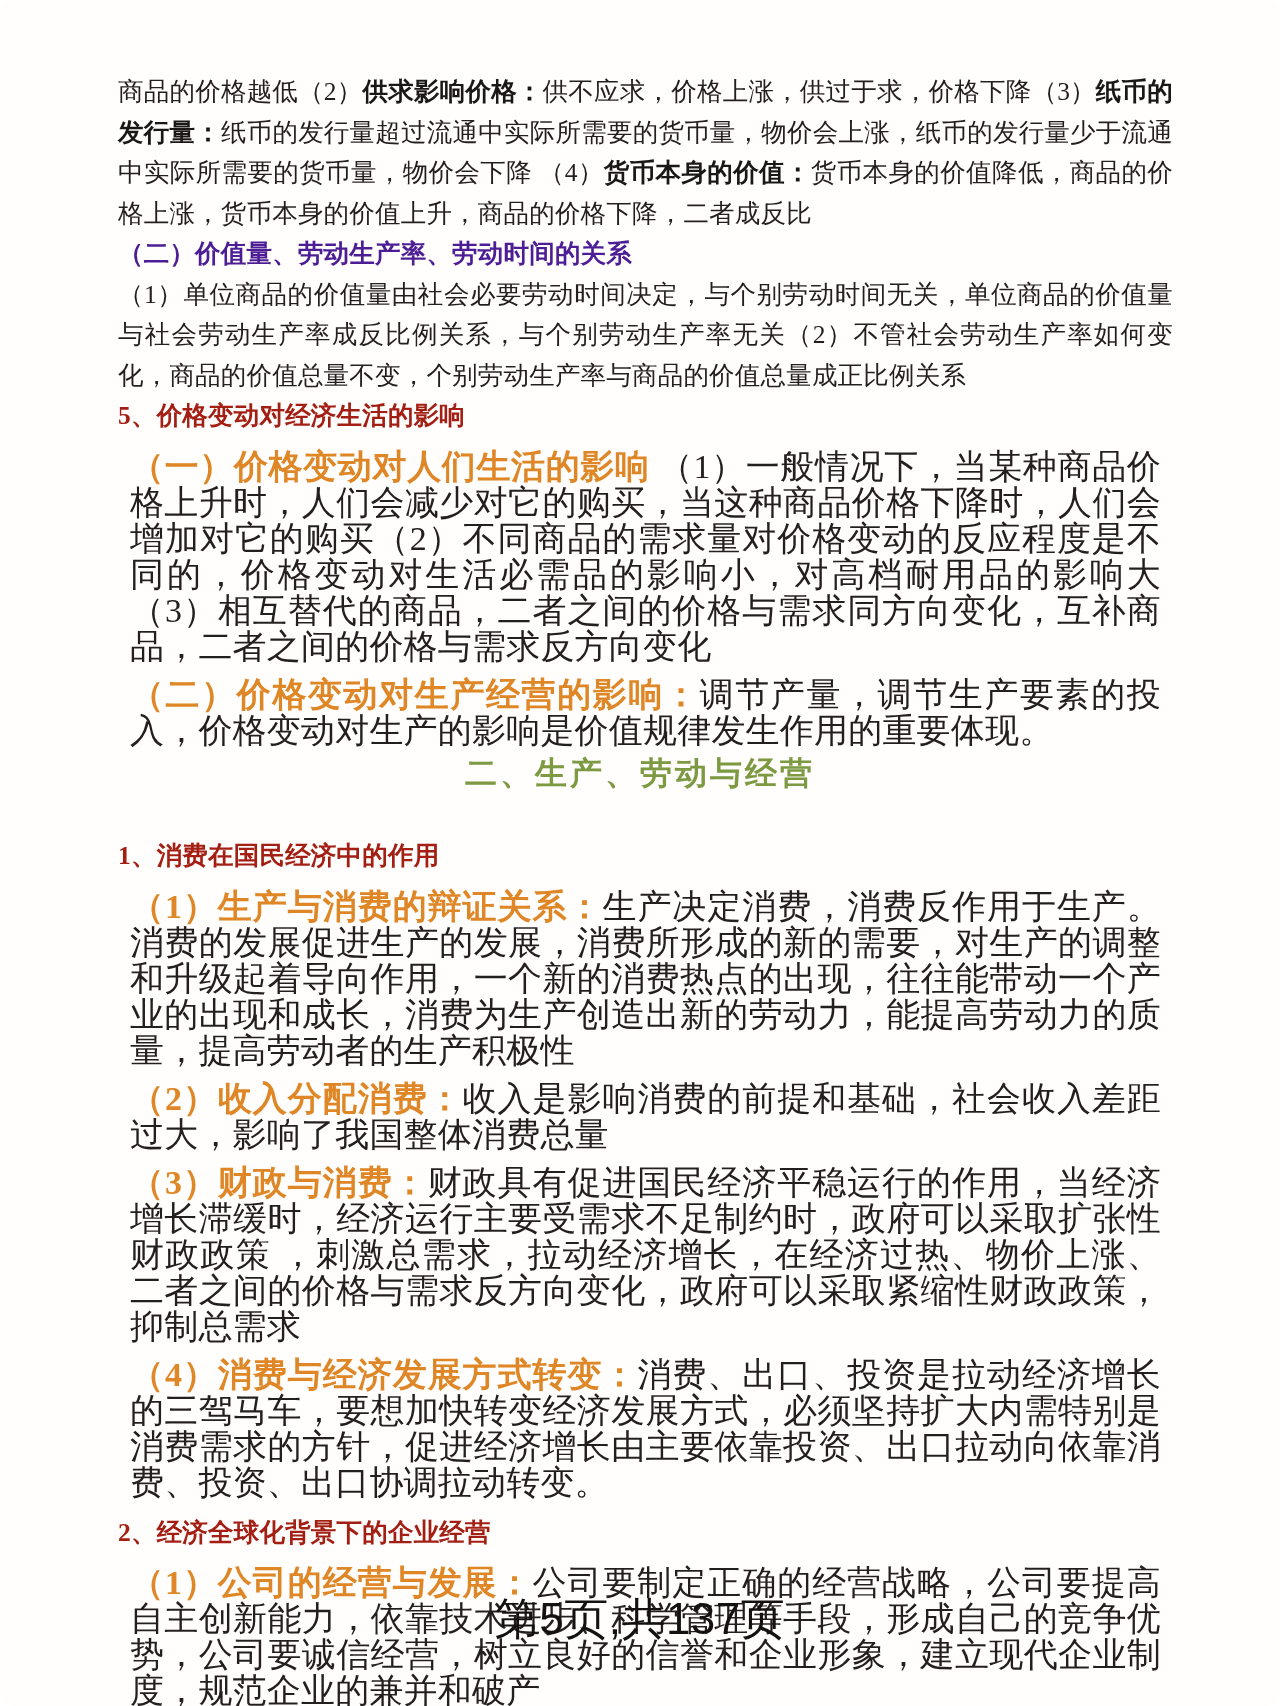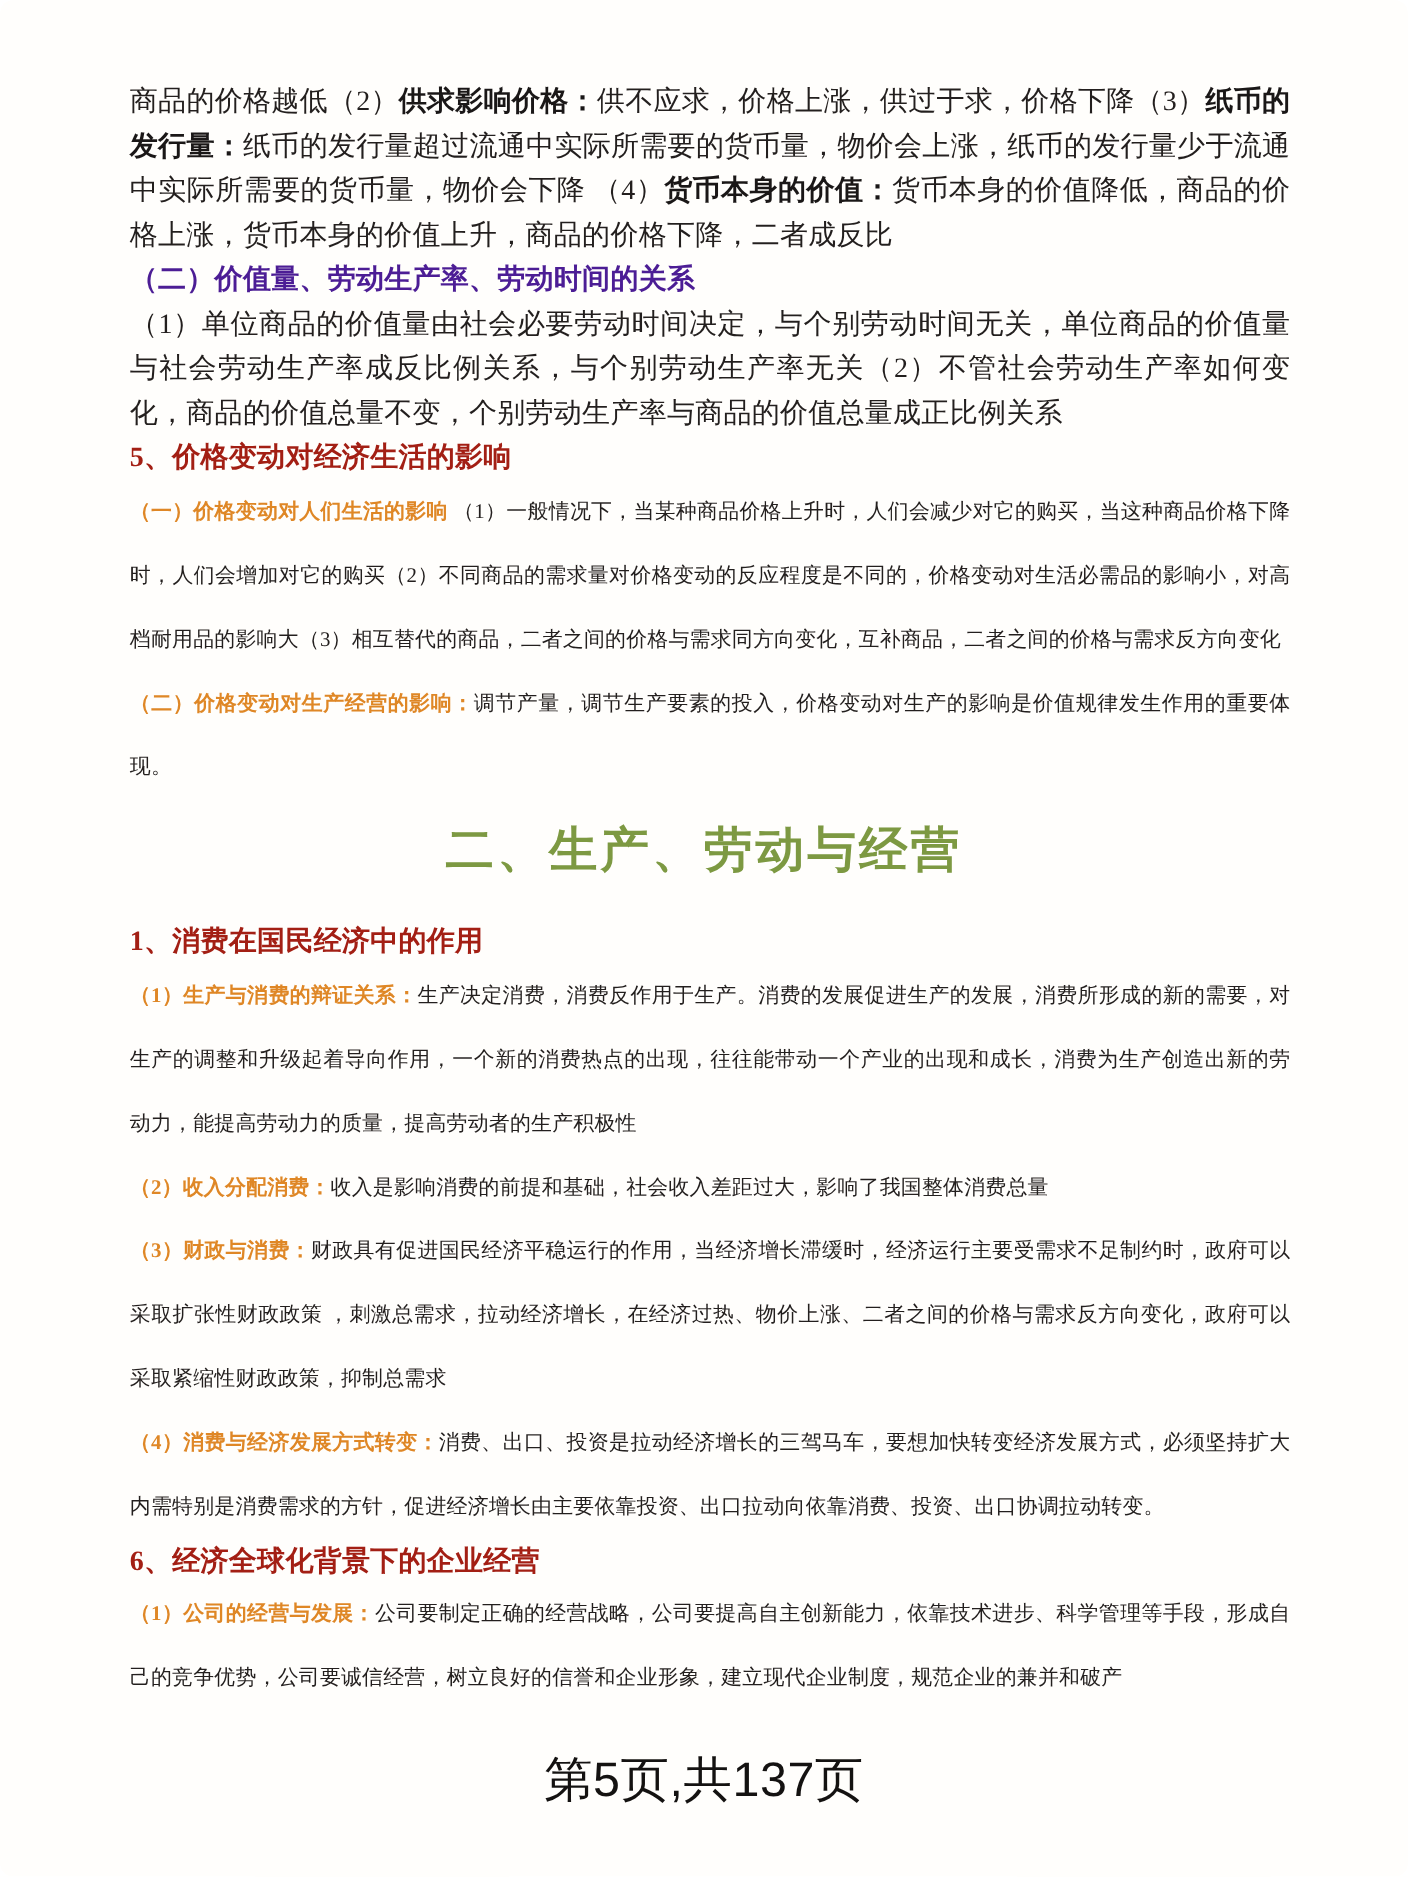--- a/index.html
+++ b/index.html
@@ -45,34 +45,34 @@
     line-height: 40.5px;
     font-weight: bold;
     color: #a31f14;
     letter-spacing: 0.2px;
   }
   .hd-orange {
     font-weight: bold;
     color: #df8726;
   }
   .para-orange-lead {
-    margin: 0;
-    font-size: 19px;
-    line-height: 58px;
+    margin: 12px;
+    font-size: 34px;
+    line-height: 36px;
     text-align: justify;
     text-justify: inter-ideograph;
     letter-spacing: 0.2px;
   }
   .sec-title {
     position: absolute;
     left: 0;
     top: 742px;
     width: 1280px;
     text-align: center;
-    font-size: 44px;
+    font-size: 32px;
     line-height: 62px;
     font-weight: bold;
     color: #7d9942;
     letter-spacing: 3px;
     font-family: "Liberation Sans", "DejaVu Sans", sans-serif;
   }
   .footer {
     position: absolute;
     left: 0;
     top: 1596px;
@@ -114,21 +114,21 @@
     <p class="hd-red">1、消费在国民经济中的作用</p>
 
     <p class="para-orange-lead"><span class="hd-orange">（1）生产与消费的辩证关系：</span><span>生产决定消费，消费反作用于生产。消费的发展促进生产的发展，消费所形成的新的需要，对生产的调整和升级起着导向作用，一个新的消费热点的出现，往往能带动一个产业的出现和成长，消费为生产创造出新的劳动力，能提高劳动力的质量，提高劳动者的生产积极性</span></p>
 
     <p class="para-orange-lead"><span class="hd-orange">（2）收入分配消费：</span><span>收入是影响消费的前提和基础，社会收入差距过大，影响了我国整体消费总量</span></p>
 
     <p class="para-orange-lead"><span class="hd-orange">（3）财政与消费：</span><span>财政具有促进国民经济平稳运行的作用，当经济增长滞缓时，经济运行主要受需求不足制约时，政府可以采取扩张性财政政策 ，刺激总需求，拉动经济增长，在经济过热、物价上涨、二者之间的价格与需求反方向变化，政府可以采取紧缩性财政政策，抑制总需求</span></p>
 
     <p class="para-orange-lead"><span class="hd-orange">（4）消费与经济发展方式转变：</span><span>消费、出口、投资是拉动经济增长的三驾马车，要想加快转变经济发展方式，必须坚持扩大内需特别是消费需求的方针，促进经济增长由主要依靠投资、出口拉动向依靠消费、投资、出口协调拉动转变。</span></p>
 
-    <p class="hd-red">6、经济全球化背景下的企业经营</p>
+    <p class="hd-red">2、经济全球化背景下的企业经营</p>
 
     <p class="para-orange-lead"><span class="hd-orange">（1）公司的经营与发展：</span><span>公司要制定正确的经营战略，公司要提高自主创新能力，依靠技术进步、科学管理等手段，形成自己的竞争优势，公司要诚信经营，树立良好的信誉和企业形象，建立现代企业制度，规范企业的兼并和破产</span></p>
 
   </div>
 
   <div class="footer">第5页,共137页</div>
 
 </div>
 
 </body></html>

